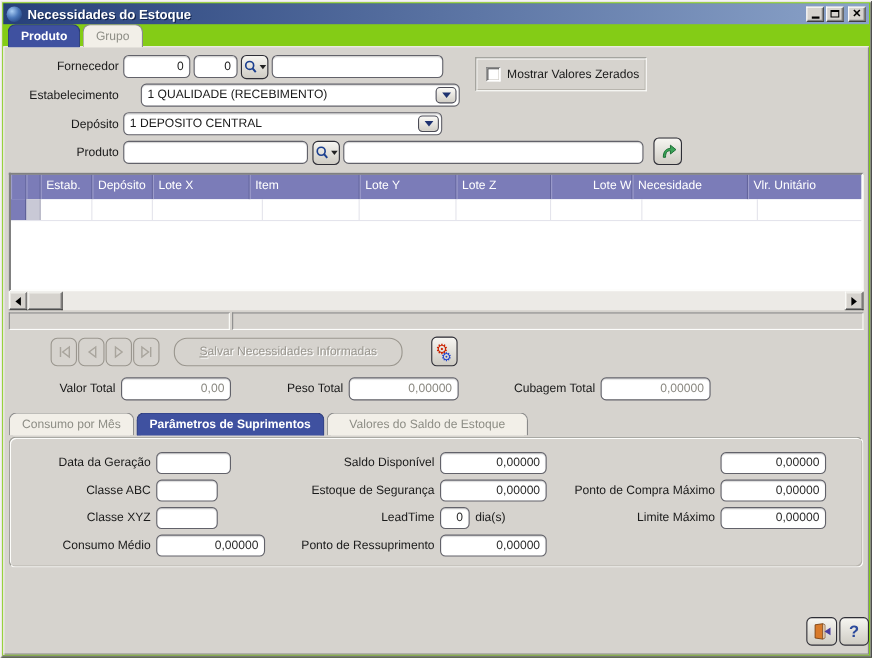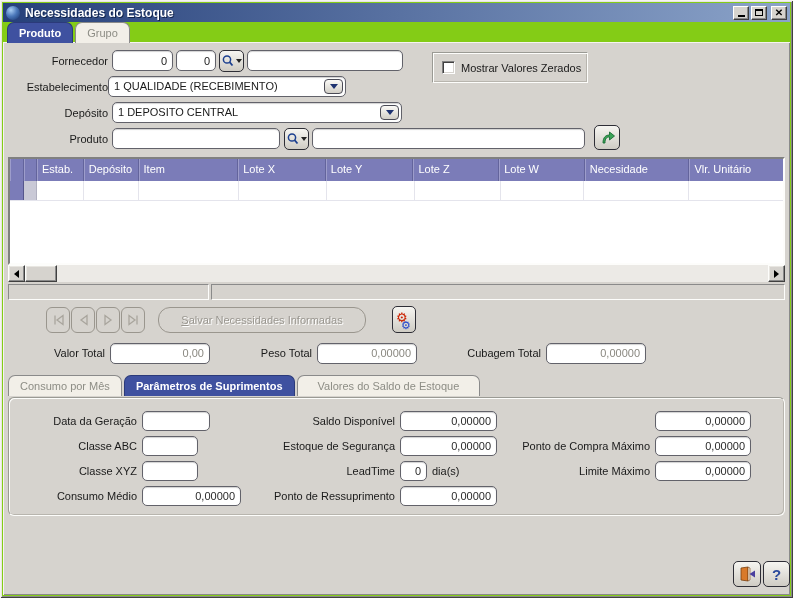--- a/index.html
+++ b/index.html
@@ -176,21 +176,21 @@
       <path d="M15 5 L21 5 L18 9 Z" fill="#222"></path>
     </svg>
   </div>
   <input class="fld" style="left: 247px; top: 50px; width: 156px;" value="">
 
   <div class="groupbox" style="left:432px;top:52px;width:156px;height:31px;"></div>
   <div class="checkbox" style="left:442px;top:61px;"></div>
   <div class="lbl" style="left:461px;top:62px;width:120px;text-align:left;">Mostrar Valores Zerados</div>
 
   <div class="lbl" style="left:20px;top:81px;width:88px;">Estabelecimento</div>
-  <div class="fld combo" style="left:108px;top:76px;width:238px;">
+  <div class="fld combo" style="left:128px;top:76px;width:290px;">
     <span>1 QUALIDADE (RECEBIMENTO)</span>
     <span class="combo-btn">
         <span class="tri-down"></span>
       </span>
   </div>
 
   <div class="lbl" style="left:20px;top:107px;width:88px;">Depósito</div>
   <div class="fld combo" style="left:112px;top:102px;width:290px;">
     <span>1 DEPOSITO CENTRAL</span>
     <span class="combo-btn">
@@ -213,25 +213,25 @@
       <path d="M4 14 C4 8 7 6 10.5 6 L10.5 3 L15.5 7 L10.5 11 L10.5 8 C8 8 6 9 6 14 Z" fill="#3aa357" stroke="#1c6e35" stroke-width="0.9"></path>
     </svg>
   </div>
 
   <div class="grid">
     <div class="grid-header">
       <div class="gh-cell" style="width:14px;"></div>
       <div class="gh-cell" style="width:13px;"></div>
       <div class="gh-cell" style="width:47px;">Estab.</div>
       <div class="gh-cell" style="width:55px;">Depósito</div>
+      <div class="gh-cell" style="width:88px;">Lote X</div>
       <div class="gh-cell" style="width:100px;">Item</div>
-      <div class="gh-cell" style="width:88px;">Lote X</div>
       <div class="gh-cell" style="width:88px;">Lote Y</div>
       <div class="gh-cell" style="width:86px;">Lote Z</div>
-      <div class="gh-cell" style="width:86px;">Lote W</div>
+      <div class="gh-cell" style="width:74px;text-align:right;">Lote W</div>
       <div class="gh-cell" style="width:105px;">Necesidade</div>
       <div class="gh-cell" style="width:94px;border-right:none;">Vlr. Unitário</div>
     </div>
     <div class="grid-row">
       <div class="gr-cell rowmarker" style="width:14px;"></div>
       <div class="gr-cell rowsub" style="width:13px;"></div>
       <div class="gr-cell" style="width:47px;"></div>
       <div class="gr-cell" style="width:55px;"></div>
       <div class="gr-cell" style="width:100px;"></div>
       <div class="gr-cell" style="width:88px;"></div>

